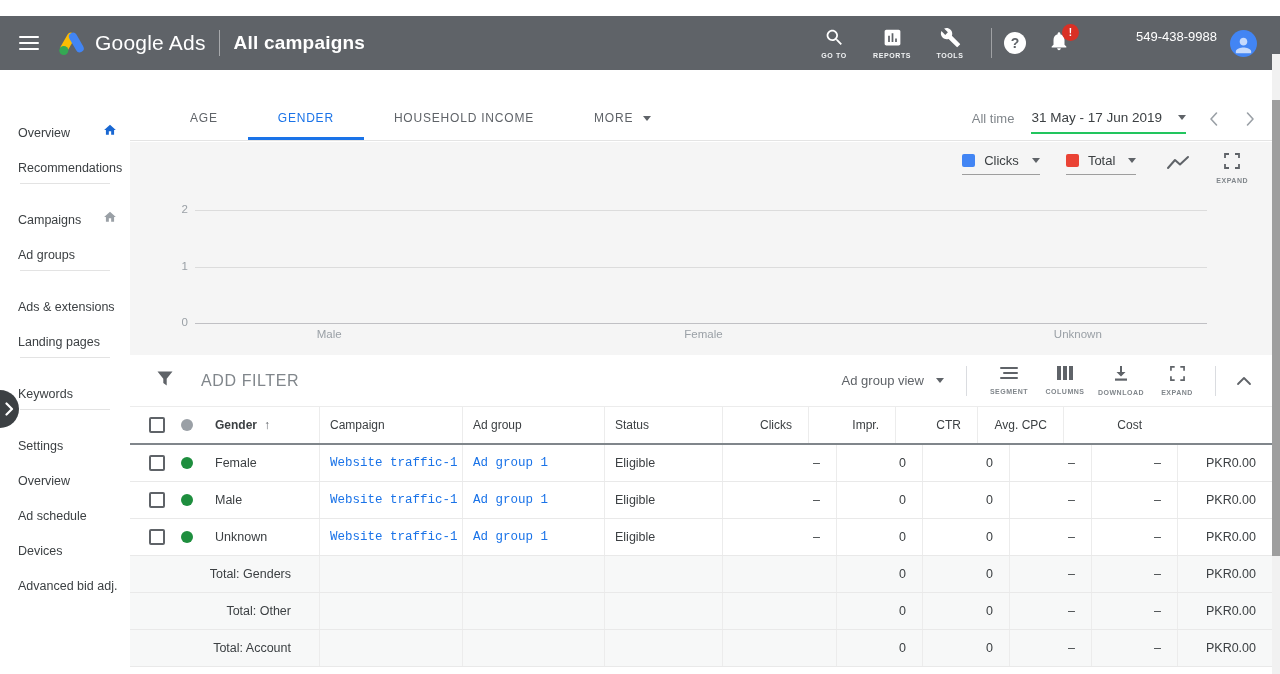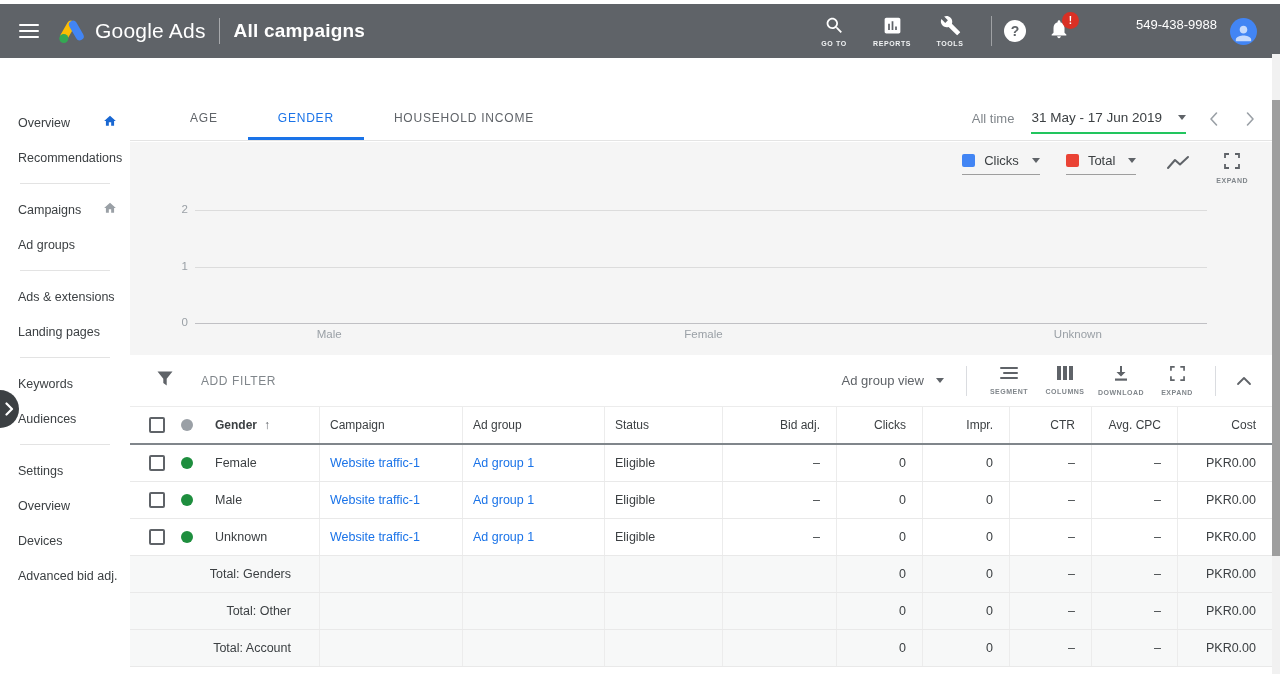--- a/index.html
+++ b/index.html
@@ -1,21 +1,21 @@
 <!DOCTYPE html>
 <html><head>
 <meta charset="utf-8">
 <style>
   * { margin:0; padding:0; box-sizing:border-box; }
   html,body { background:#fff; }
   body { font-family:"Liberation Sans", sans-serif; color:#3c4043; }
   .screen { position:relative; width:1280px; height:674px; overflow:hidden; background:#fff; }
 
   
-  .topbar { position:absolute; top:4px; left:0; width:1280px; height:54px; background:#5f6368;
+  .topbar { position:absolute; top:16px; left:0; width:1280px; height:54px; background:#5f6368;
             display:flex; align-items:center; z-index:20; }
   .hamburger { width:20px; height:14px; margin-left:19px; display:flex; flex-direction:column;
                justify-content:space-between; cursor:pointer; }
   .hamburger span { display:block; height:2px; background:#fff; border-radius:1px; }
   .logo { margin-left:19px; display:flex; align-items:center; }
   .product-name { color:#fff; font-size:21px; margin-left:9px; letter-spacing:.2px; }
   .top-sep { width:1px; height:26px; background:rgba(255,255,255,.45); margin:0 14px 0 13px; }
   .page-title { color:#fff; font-size:19px; font-weight:700; letter-spacing:.2px; }
   .top-right { margin-left:auto; display:flex; align-items:center; }
   .top-nav-item { display:flex; flex-direction:column; align-items:center; margin-right:12px;
@@ -30,21 +30,21 @@
   .bell-badge { position:absolute; top:-6px; right:-9px; width:17px; height:17px; border-radius:50%;
                 background:#d93025; color:#fff; font-size:10px; font-weight:700;
                 display:flex; align-items:center; justify-content:center; }
   .phone { color:#fff; font-size:13px; margin:0 0 14px 52px; }
   .avatar { width:27px; height:27px; border-radius:50%; background:#4285f4; overflow:hidden;
             margin:0 23px 0 13px; display:flex; align-items:flex-end; justify-content:center; cursor:pointer; }
 
   
   .sidebar { position:absolute; top:54px; left:0; width:130px; bottom:0; background:#fff;
              padding-top:51px; z-index:10; }
-  .nav-item { height:35px; display:flex; align-items:center; padding-left:18px; padding-right:13px;
+  .nav-item { height:35px; display:flex; align-items:flex-end; padding-left:18px; padding-right:13px;
               font-size:12.5px; color:#3c4043; cursor:pointer; white-space:nowrap; }
   .nav-item .spacer { flex:1; }
   .nav-item.selected { background:#e8eaed; color:#1a73e8; font-weight:500;
                        box-shadow:inset 4px 0 0 #1a73e8; }
   .nav-divider { border-top:1px solid #e3e3e3; margin:8px 20px; }
   .side-knob { position:absolute; left:-19px; top:336px; width:38px; height:38px; border-radius:50%;
                background:#3c4043; z-index:15; cursor:pointer; }
   .side-knob svg { position:absolute; right:5px; top:12px; }
 
   
@@ -82,21 +82,21 @@
   .gridline.zero { background:#c0c0c4; }
   .ytick { position:absolute; left:-43px; top:-7px; width:36px; text-align:right;
            font-size:11.5px; color:#9aa0a6; }
   .xlabels { position:absolute; left:12px; right:7px; top:186px; display:flex; }
   .xlabels div { flex:1; text-align:center; font-size:11.5px; color:#9aa0a6; }
 
   
   .toolbar { position:absolute; top:301px; left:0; width:1142px; height:52px; background:#fff;
              border-bottom:1px solid #ececec; display:flex; align-items:center; }
   .funnel { margin-left:27px; }
-  .add-filter { margin-left:28px; font-size:12px; font-weight:500; letter-spacing:.6px;
+  .add-filter { margin-left:28px; font-size:16px; font-weight:500; letter-spacing:.6px;
                 color:#80868b; cursor:pointer; }
   .toolbar-right { margin-left:auto; display:flex; align-items:center; margin-right:14px; }
   .view-select { display:flex; align-items:center; font-size:13px; color:#5f6368; cursor:pointer; }
   .view-select .caret { margin-left:12px; }
   .tb-sep { width:1px; height:30px; background:#dadce0; margin:0 14px 0 22px; }
   .icon-btn { display:flex; flex-direction:column; align-items:center; width:56px; cursor:pointer; }
   .collapse-btn { margin-left:16px; margin-right:6px; cursor:pointer; }
 
   
   .table { position:absolute; top:353px; left:0; width:1142px; }
@@ -110,21 +110,21 @@
   .td.lpad { padding-left:10px; }
   .td.num { justify-content:flex-end; padding-right:16px; }
   .thead .td { font-size:12px; }
   .c0 { padding-left:19px; }
   .checkbox { width:16px; height:16px; border:2px solid #5f6368; border-radius:2px; background:#fff;
               flex:none; cursor:pointer; }
   .dot { width:12px; height:12px; border-radius:50%; flex:none; margin-left:16px; }
   .dot.gray { background:#9aa0a6; } .dot.green { background:#1e8e3e; }
   .c0 .cell-label { margin-left:22px; }
   .sort-arrow { margin-left:7px; color:#5f6368; font-size:12px; }
-  .link { color:#1a73e8; text-decoration:none; cursor:pointer; }
+  .link { color:#1a73e8; text-decoration:none; cursor:pointer;font-family:Liberation Mono, monospace; }
   .total-row { background:#f7f8f8; }
   .total-row .td.c0 { justify-content:flex-end; padding-right:28px; }
 
   
   .vscroll { position:absolute; top:54px; right:0; width:8px; bottom:0; background:#f1f1f1; z-index:25; }
   .vthumb { position:absolute; top:46px; left:0; width:8px; height:456px; background:#9e9e9e; cursor:pointer; }
 
   .bold { font-weight:700; }
 </style>
 </head>
@@ -225,29 +225,29 @@
     <div class="nav-item">
       <span>Ads &amp; extensions</span>
     </div>
     <div class="nav-item">
       <span>Landing pages</span>
     </div>
     <div class="nav-divider"></div>
     <div class="nav-item">
       <span>Keywords</span>
     </div>
-    <div class="nav-item">
-      <span>Audiences</span>
-    </div>
     <div class="nav-divider"></div>
     <div class="nav-item">
       <span>Settings</span>
     </div>
     <div class="nav-item">
       <span>Overview</span>
+    </div>
+    <div class="nav-item">
+      <span>Ad schedule</span>
     </div>
     <div class="nav-item">
       <span>Devices</span>
     </div>
     <div class="nav-item">
       <span>Advanced bid adj.</span>
     </div>
     <div class="side-knob">
       <span>
         <svg width="9" height="14" viewBox="0 0 9 14" fill="none" stroke="#fff" stroke-width="2.2" stroke-linecap="round" stroke-linejoin="round">
@@ -261,20 +261,24 @@
 
     <div class="tabbar">
       <div class="tab">
         <span>AGE</span>
       </div>
       <div class="tab active">
         <span>GENDER</span>
       </div>
       <div class="tab">
         <span>HOUSEHOLD INCOME</span>
+      </div>
+      <div class="tab">
+        <span>MORE</span>
+        <span class="caret"></span>
       </div>
 
       <div class="daterange">
         <span class="date-preset">All time</span>
         <div class="date-ctrl">
           <span class="date-value">31 May - 17 Jun 2019</span>
           <span class="caret"></span>
         </div>
         <span class="date-nav">
           <svg width="11" height="16" viewBox="0 0 11 16" fill="none" stroke="#9aa0a6" stroke-width="1.6" stroke-linecap="round" stroke-linejoin="round">
@@ -409,23 +413,20 @@
         </div>
         <div class="td w1 lpad">
             <span>Campaign</span>
           </div>
         <div class="td w2 lpad">
             <span>Ad group</span>
           </div>
         <div class="td w3 lpad">
             <span>Status</span>
           </div>
-        <div class="td w4 num">
-            <span>Bid adj.</span>
-          </div>
         <div class="td w5 num">
             <span>Clicks</span>
           </div>
         <div class="td w6 num">
             <span>Impr.</span>
           </div>
         <div class="td w7 num">
             <span>CTR</span>
           </div>
         <div class="td w8 num">

